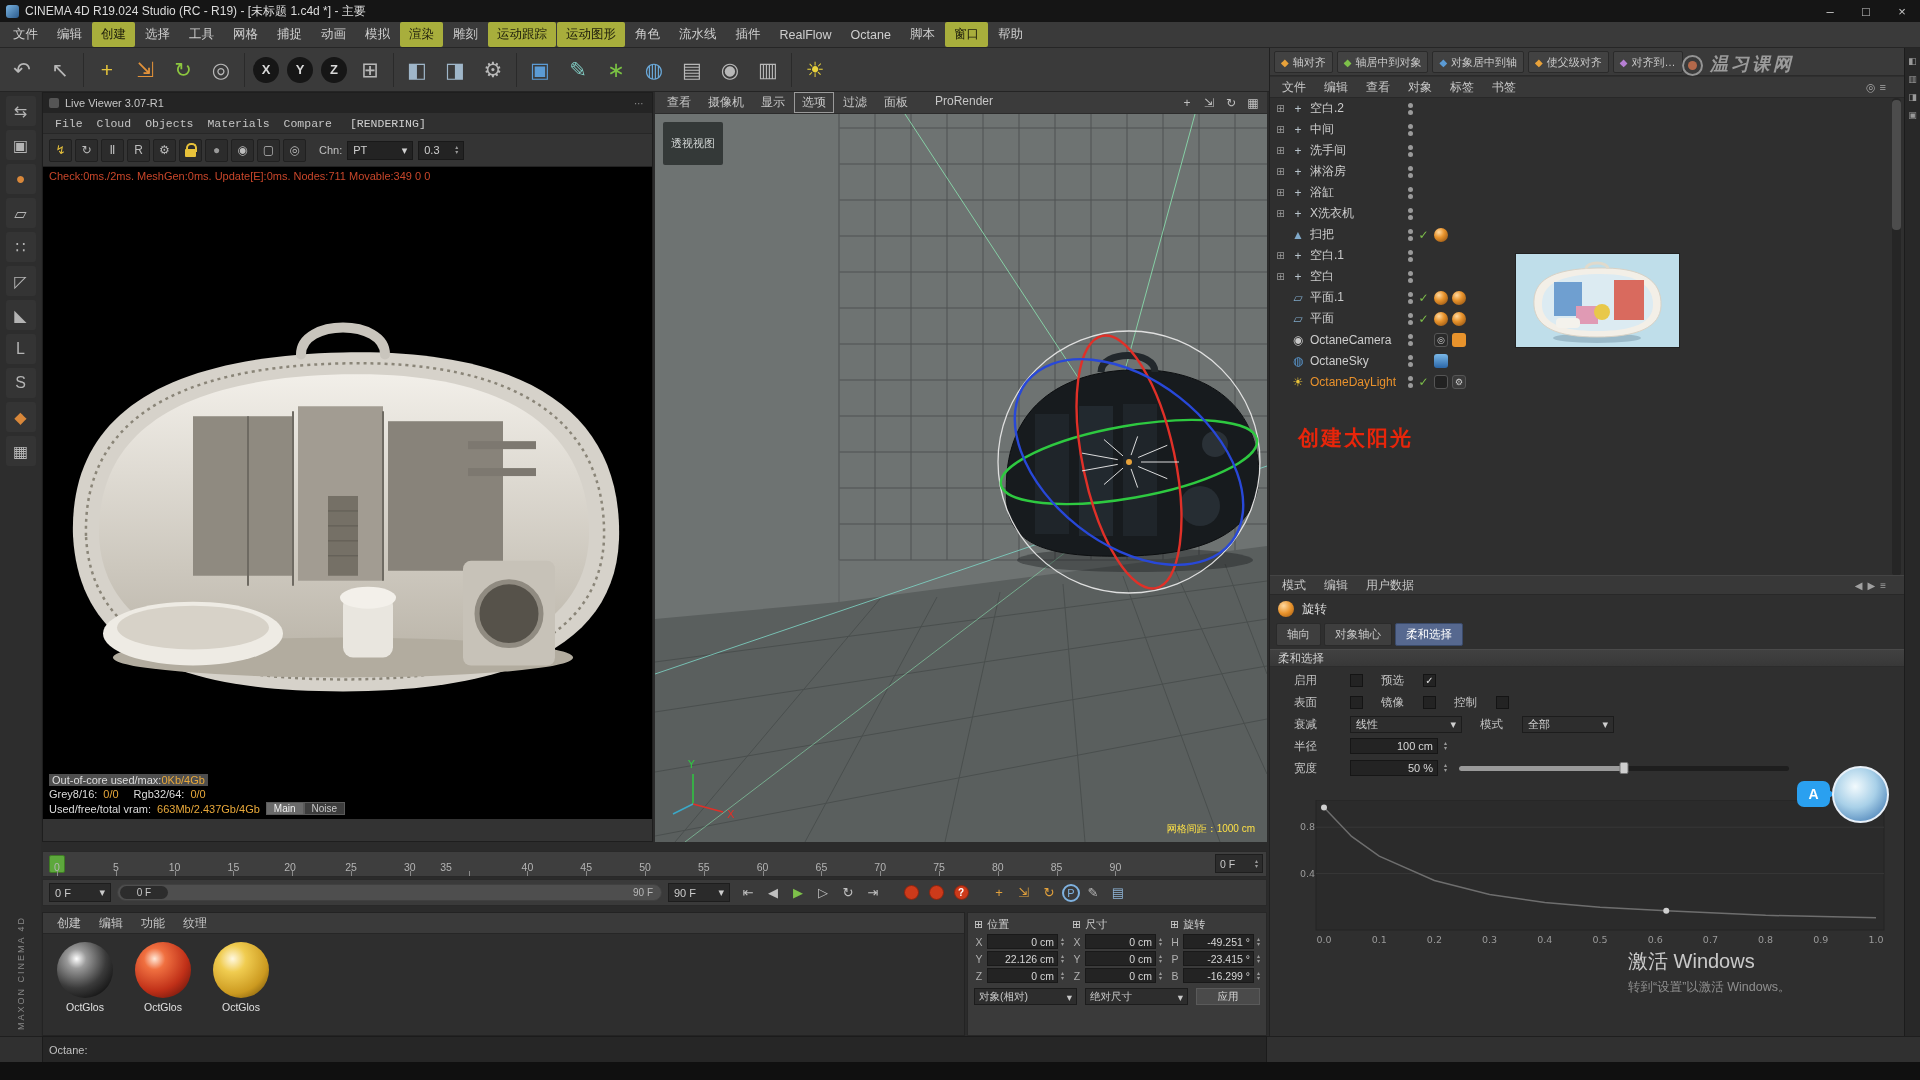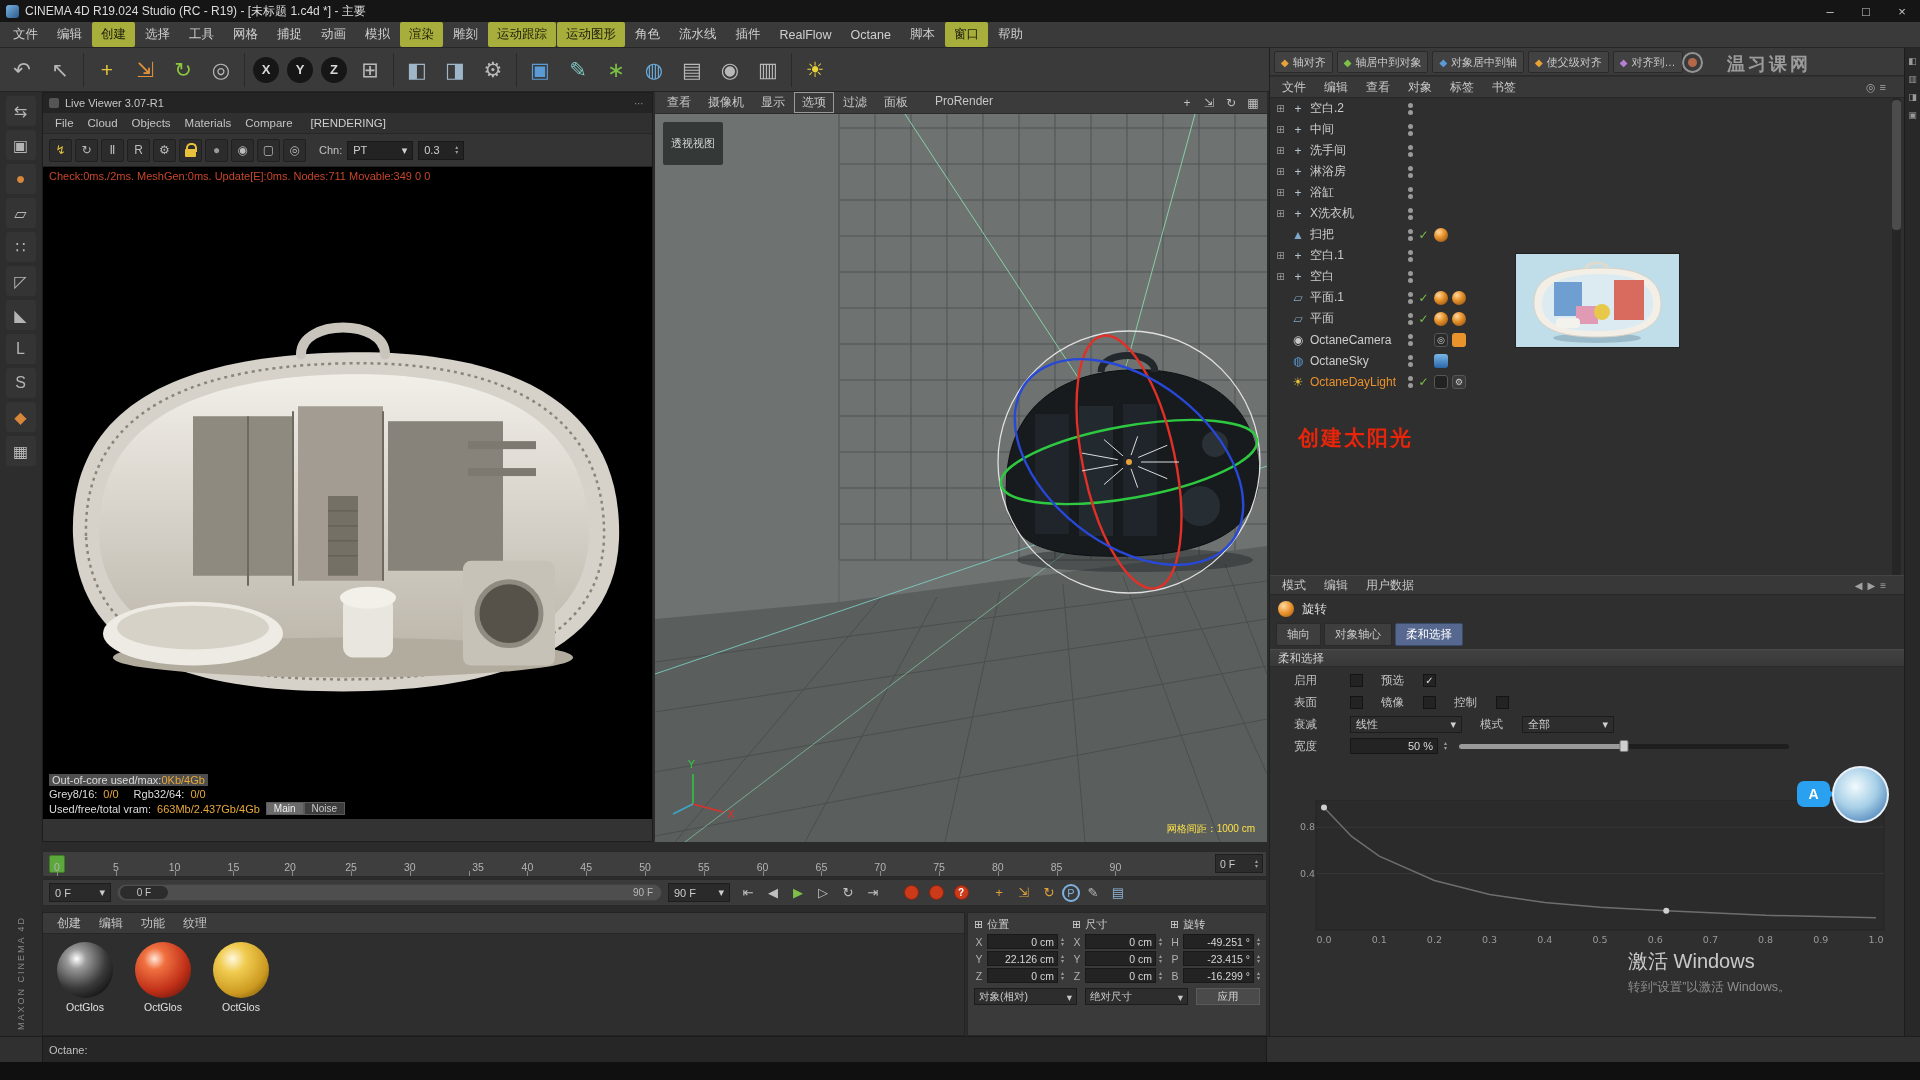--- a/index.html
+++ b/index.html
@@ -21,21 +21,21 @@
   .vsep{width:1px;height:34px;background:#2a2a2a;margin:0 3px;}
 
   .left-strip{position:absolute;left:0;top:92px;width:41px;height:944px;background:#2d2d2d;border-right:1px solid:#1f1f1f;}
   .side-tile{width:30px;height:30px;margin:4px auto;display:flex;align-items:center;justify-content:center;font-size:16px;color:#b4b4b4;background:#343434;border-radius:3px;}
   .brand-vert{position:absolute;bottom:6px;left:50%;transform:translateX(-50%) rotate(180deg);writing-mode:vertical-rl;font-size:9px;color:#8a8a8a;letter-spacing:2px;white-space:nowrap;}
 
   .live-viewer{position:absolute;left:42px;top:92px;width:611px;height:750px;background:#333;border:1px solid #1e1e1e;overflow:hidden;}
   .lv-titlebar{height:20px;background:#242424;display:flex;align-items:center;gap:6px;padding:0 6px;font-size:11px;color:#c6c6c6;}
   .lv-title-icon{width:10px;height:10px;background:#555;border-radius:2px;}
   .lv-dots{margin-left:auto;color:#8a8a8a;font-size:10px;letter-spacing:2px;}
-  .lv-menubar{height:20px;background:#303030;display:flex;align-items:center;font-size:11.5px;color:#c4c4c4;padding:0 6px;}
+  .lv-menubar{height:20px;background:#303030;display:flex;align-items:center;font-size:11.5px;color:#c4c4c4;padding:0 6px;font-family:Liberation Mono, monospace;}
   .lv-menu-items{display:flex;gap:2px;}
   .lv-menu-item{padding:2px 6px;}
   .lv-status{margin-left:12px;color:#cfcfcf;}
   .lv-toolbar{height:34px;background:#343434;border-top:1px solid #272727;border-bottom:1px solid #222;display:flex;align-items:center;gap:3px;padding:0 6px;}
   .lv-icons{display:flex;gap:3px;}
   .lv-tile{width:23px;height:23px;background:#2c2c2c;border:1px solid #202020;border-radius:2px;display:flex;align-items:center;justify-content:center;font-size:12px;color:#bcbcbc;position:relative;}
   .lv-lock::before{content:"";position:absolute;width:11px;height:8px;background:#e8c23a;bottom:4px;left:5px;border-radius:1px;}
   .lv-lock::after{content:"";position:absolute;width:7px;height:7px;border:2px solid #e8c23a;border-bottom:none;border-radius:5px 5px 0 0;top:3px;left:6px;}
   .lv-chn{margin-left:10px;font-size:11px;color:#c0c0c0;display:flex;align-items:center;gap:5px;}
   .lv-select,.lv-num{height:19px;background:#232323;border:1px solid #191919;display:flex;align-items:center;justify-content:space-between;padding:0 5px;font-size:11px;color:#d0d0d0;}
@@ -154,21 +154,21 @@
   .activate{position:absolute;left:358px;top:900px;}
   .act1{font-size:20px;color:rgba(228,228,228,.85);}
   .act2{margin-top:4px;font-size:12.5px;color:rgba(205,205,205,.6);}
   .avatar{position:absolute;left:562px;top:718px;width:57px;height:57px;border-radius:50%;background:radial-gradient(circle at 40% 35%,#f2fafd,#a8d0e8 45%,#5b8fc0 80%,#2a5a8c);border:2px solid #e8f0f8;}
   .a-bubble{position:absolute;left:527px;top:733px;width:33px;height:26px;background:#2aa0f0;border-radius:7px;color:#fff;font-size:14px;font-weight:bold;display:flex;align-items:center;justify-content:center;}
   .a-bubble::after{content:"";position:absolute;right:-5px;top:9px;border-left:6px solid #2aa0f0;border-top:4px solid transparent;border-bottom:4px solid transparent;}
 
   .edge-strip{position:absolute;left:1904px;top:48px;width:16px;height:988px;background:#282828;border-left:1px solid #1c1c1c;display:flex;flex-direction:column;align-items:center;gap:8px;padding-top:8px;}
   .edge-icon{font-size:9px;color:#9a9a9a;}
 
-  .watermark{position:absolute;left:1682px;top:52px;display:flex;align-items:flex-start;gap:24px;color:rgba(208,208,208,.65);font-size:18px;font-weight:bold;letter-spacing:3px;z-index:6;}
+  .watermark{position:absolute;left:1682px;top:52px;display:flex;align-items:flex-end;gap:7px;color:rgba(208,208,208,.65);font-size:18px;font-weight:bold;letter-spacing:3px;z-index:6;font-style:italic;}
   .wm-logo{width:21px;height:21px;border-radius:50%;border:2px solid rgba(208,208,208,.6);display:flex;align-items:center;justify-content:center;}
   .wm-dot{width:9px;height:9px;border-radius:50%;background:rgba(220,120,80,.75);}
 
   .statusbar{position:absolute;left:0;top:1036px;width:1920px;height:26px;background:#303030;border-top:1px solid #1e1e1e;display:flex;align-items:center;padding-left:42px;}
   .status-field{width:1225px;height:27px;background:#262626;border:1px solid #1b1b1b;display:flex;align-items:center;padding:0 6px;font-size:11px;color:#c0c0c0;}
   .bottom-dark{position:absolute;left:0;top:1062px;width:1920px;height:18px;background:#101010;}
 </style>
 </head>
 <body>
 
@@ -477,21 +477,21 @@
       <div class="tl-tick" style="left: 131.6px;">10</div>
       <div class="tl-mark" style="left: 131.6px;"></div>
       <div class="tl-tick" style="left: 190.4px;">15</div>
       <div class="tl-mark" style="left: 190.4px;"></div>
       <div class="tl-tick" style="left: 247px;">20</div>
       <div class="tl-mark" style="left: 249.2px;"></div>
       <div class="tl-tick" style="left: 308px;">25</div>
       <div class="tl-mark" style="left: 308px;"></div>
       <div class="tl-tick" style="left: 366.8px;">30</div>
       <div class="tl-mark" style="left: 366.8px;"></div>
-      <div class="tl-tick" style="left: 435px;">35</div>
+      <div class="tl-tick" style="left: 403px;">35</div>
       <div class="tl-mark" style="left: 425.6px;"></div>
       <div class="tl-tick" style="left: 484.4px;">40</div>
       <div class="tl-mark" style="left: 484.4px;"></div>
       <div class="tl-tick" style="left: 543.2px;">45</div>
       <div class="tl-mark" style="left: 543.2px;"></div>
       <div class="tl-tick" style="left: 602px;">50</div>
       <div class="tl-mark" style="left: 602px;"></div>
       <div class="tl-tick" style="left: 660.8px;">55</div>
       <div class="tl-mark" style="left: 660.8px;"></div>
       <div class="tl-tick" style="left: 719.6px;">60</div>
@@ -960,20 +960,30 @@
             <span>线性</span>
             <span>▾</span>
           </div>
         <span class="alabel2">模式</span>
         <div class="aselect" style="width:92px">
             <span>全部</span>
             <span>▾</span>
           </div>
       </div>
       <div class="arow">
+        <span class="alabel">半径</span>
+        <div class="ainput">
+            <span>100 cm</span>
+          </div>
+        <span class="spin">
+            <span>▴</span>
+            <span>▾</span>
+          </span>
+      </div>
+      <div class="arow">
         <span class="alabel">宽度</span>
         <div class="ainput">
             <span>50 %</span>
           </div>
         <span class="spin">
             <span>▴</span>
             <span>▾</span>
           </span>
         <div class="slider" id="sl-width">
             <div class="sfill" style="width: 50%;"></div>

